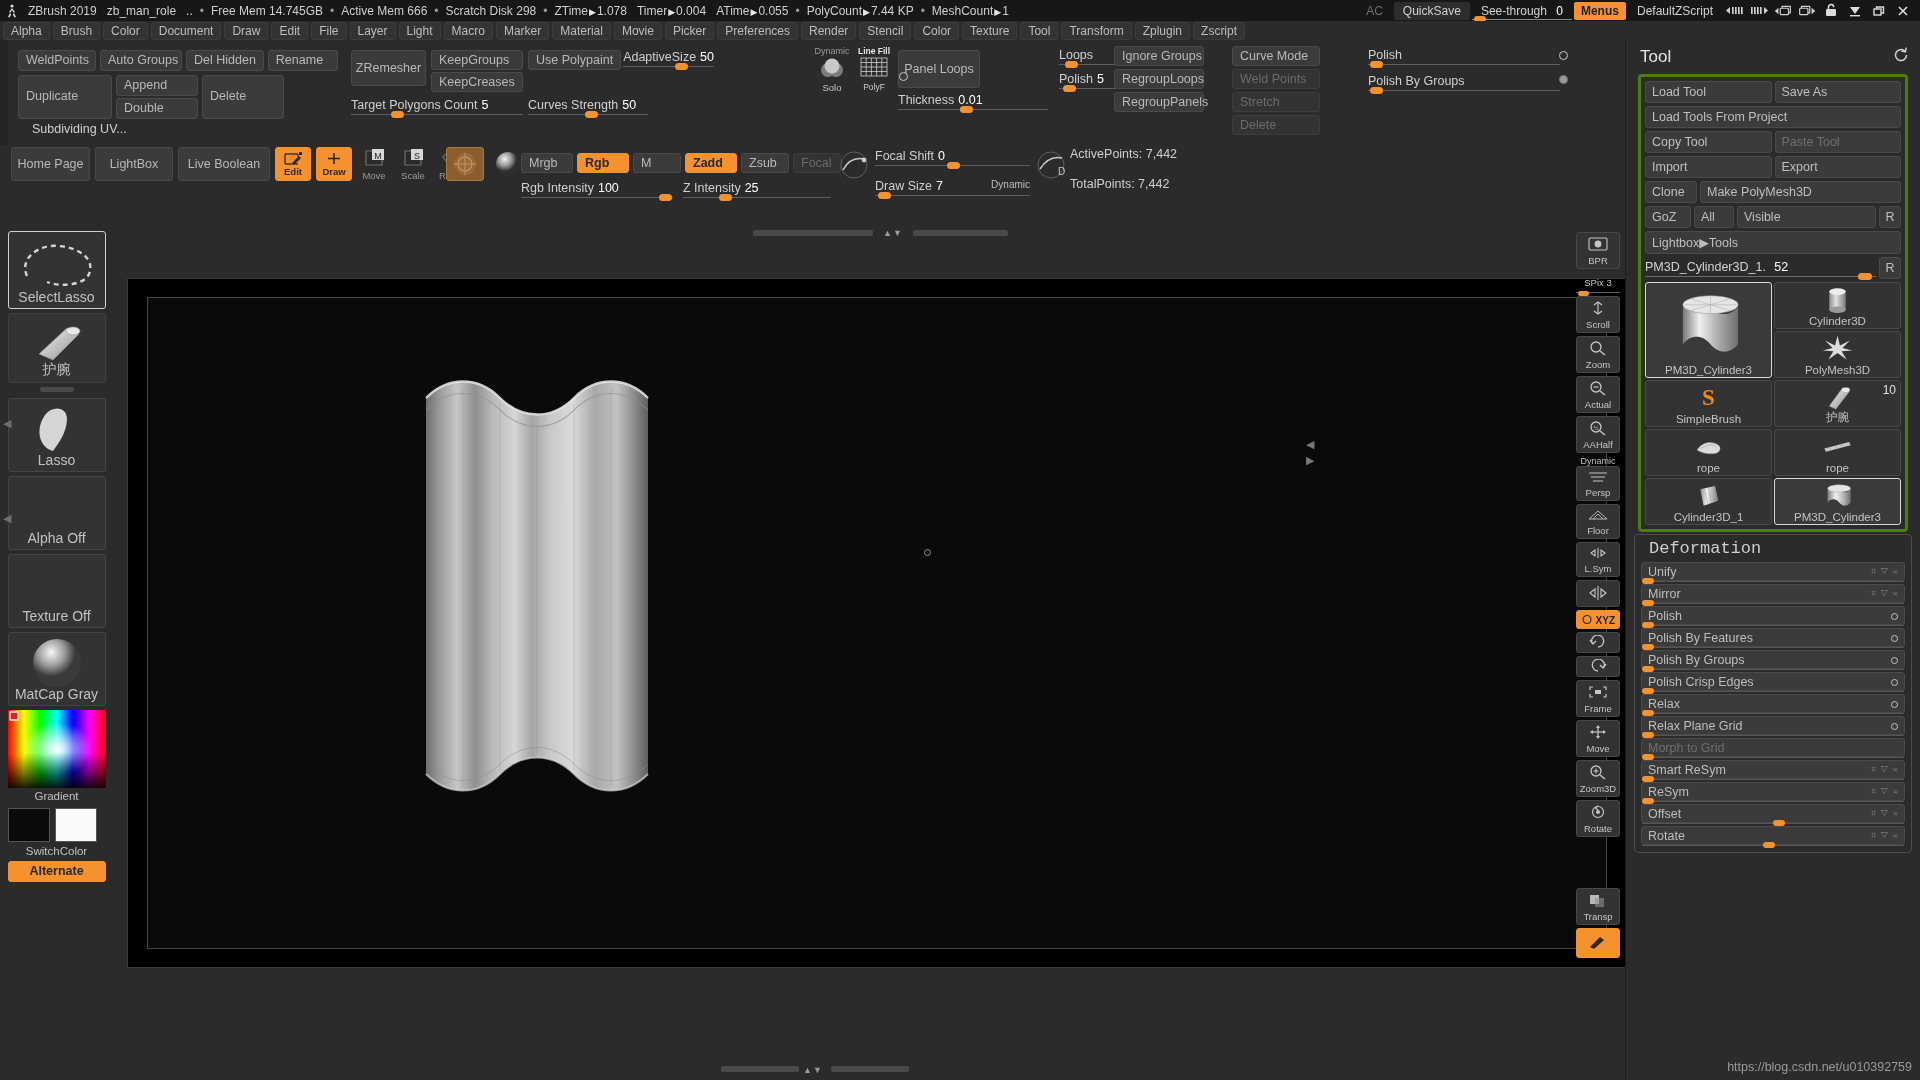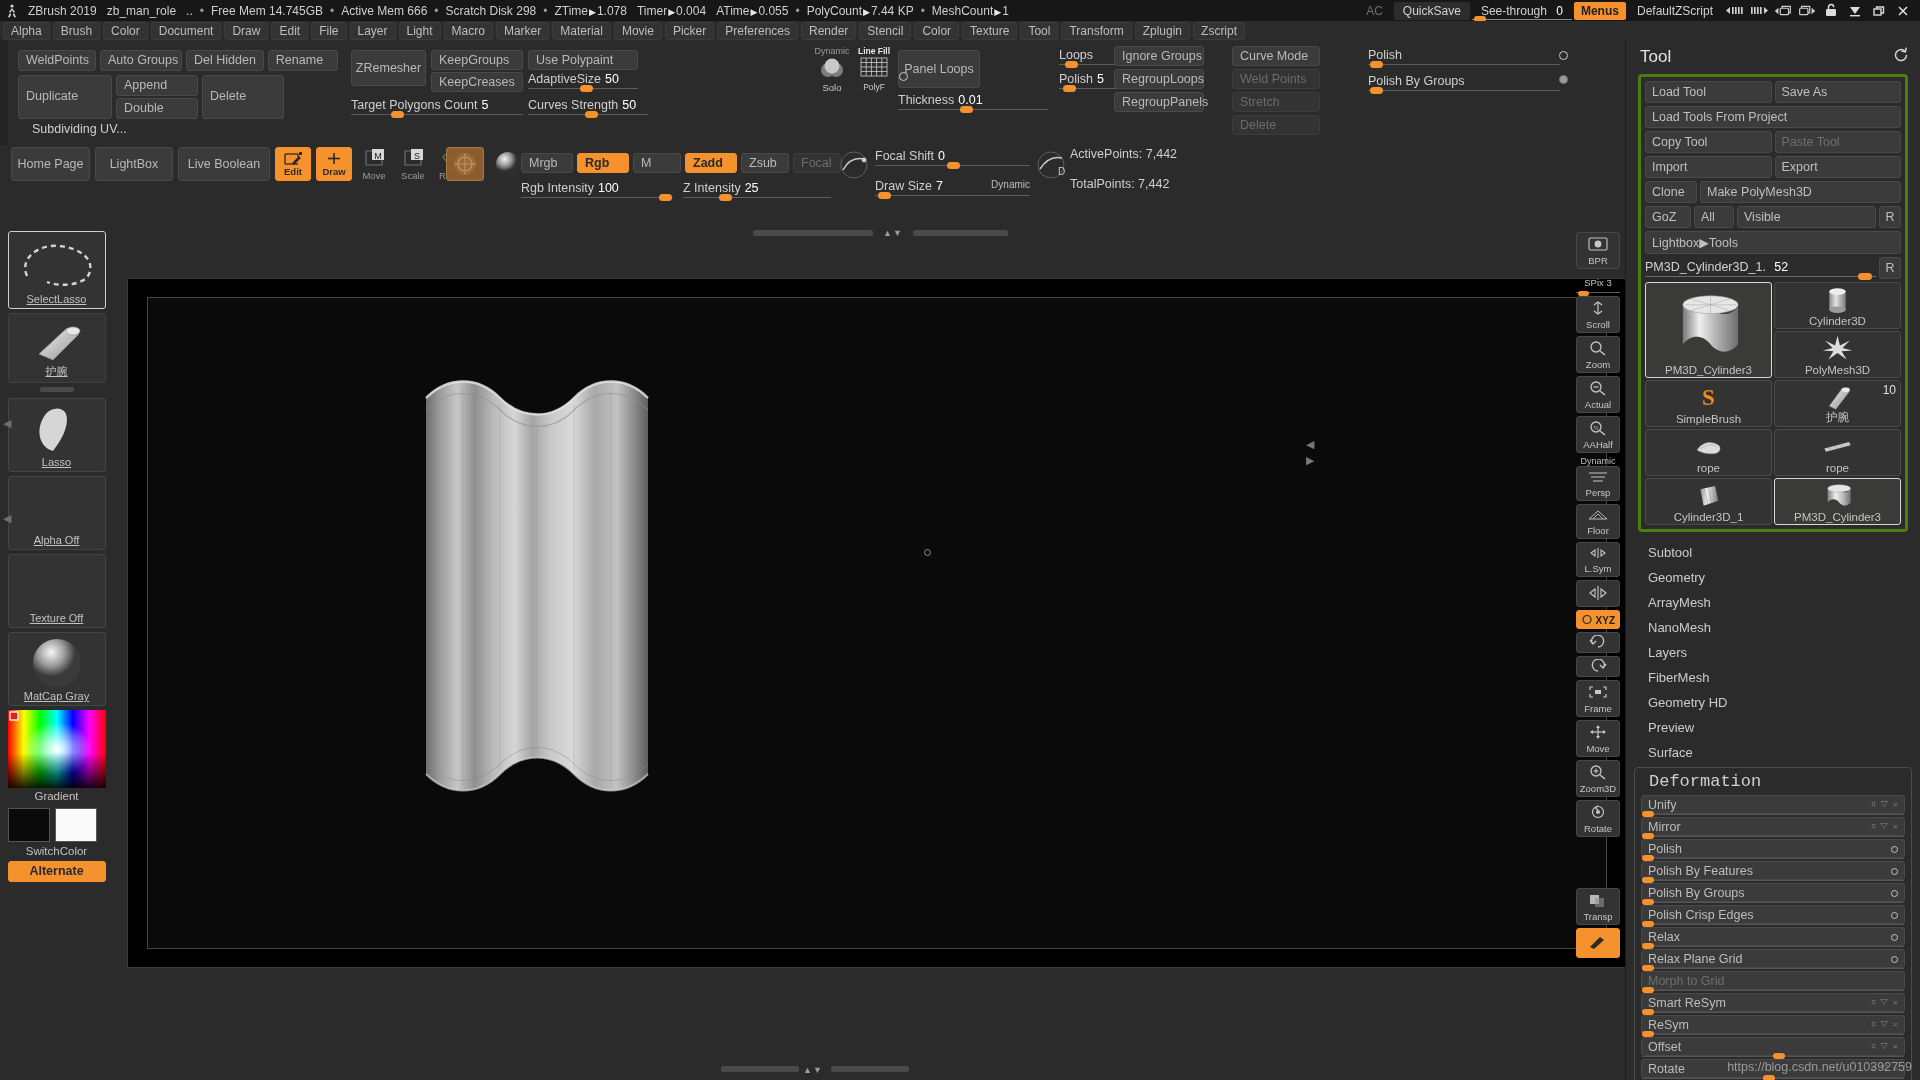--- a/index.html
+++ b/index.html
@@ -91,21 +91,21 @@
   .group { position: absolute; }
 
   
   #leftbar { position:absolute; top:222px; left:0; width:113px; bottom:0; background:#2b2b2b; }
   .lb-cell {
     position: relative; width: 98px; margin: 0 auto 4px auto;
     background: #333; border: 1px solid #454545; border-radius: 3px;
     height: 94px;
     display:flex; flex-direction: column; align-items:center; justify-content:flex-end;
   }
-  .lb-cell .cap { font-size: 11px; color: #c2c2c2; padding-bottom: 3px; text-decoration: underline; }
+  .lb-cell .cap { font-size: 14px; color: #c2c2c2; padding-bottom: 3px; }
   .lb-thumb { position:absolute; top:4px; left:0; right:0; bottom:18px; }
 
   
   #canvas-area {
     position:absolute; left:113px; top:222px; right:295px; bottom:0;
     background:#2b2b2b;
   }
   #doc {
     position:absolute; left:14px; top:56px; width:1500px; height:690px;
     background:#000;
@@ -346,21 +346,21 @@
       </div>
     </div>
 
     <div class="group" style="left:343px; top:10px; width:300px;">
       <div style="display:flex; gap:5px;">
         <div class="btn center" style="width:75px; height:36px">ZRemesher</div>
         <div style="display:flex; flex-direction:column; gap:2px; width:92px;">
           <div class="btn" style="height:20px">KeepGroups</div>
           <div class="btn" style="height:20px">KeepCreases</div>
         </div>
-        <div style="display:flex; flex-direction:column; gap:2px; width:110px;">
+        <div style="display:flex; flex-direction:row; gap:2px; width:110px;">
           <div class="btn" style="height:20px">Use Polypaint</div>
           <div class="slider" style="width:110px">
             <span>AdaptiveSize</span>
             <span class="val">50</span>
             <span class="track"></span>
               <span class="knob" style="left:52px"></span>
           </div>
         </div>
       </div>
       <div style="display:flex; gap:5px; margin-top:6px;">
@@ -1124,31 +1124,20 @@
                 </defs>
               <path d="M18 10 C22 5,28 5,32 10 C36 15,42 15,46 10 L46 26 C42 31,36 31,32 26 C28 21,22 21,18 26 Z" fill="url(#t5)"></path>
               <ellipse cx="32" cy="9" rx="14" ry="4.5" fill="#e6e6e6" stroke="#9a9a9a" stroke-width="0.5"></ellipse>
             </svg>
           </div>
           <div class="tcap">PM3D_Cylinder3</div>
         </div>
       </div>
     </div>
 
-    <div class="sublist">
-      <div class="s-item">Subtool</div>
-      <div class="s-item">Geometry</div>
-      <div class="s-item">ArrayMesh</div>
-      <div class="s-item">NanoMesh</div>
-      <div class="s-item">Layers</div>
-      <div class="s-item">FiberMesh</div>
-      <div class="s-item">Geometry HD</div>
-      <div class="s-item">Preview</div>
-      <div class="s-item">Surface</div>
-    </div>
 
     <div class="def-box">
       <div class="def-title">Deformation</div>
 
       <div class="def-row">
         <span class="lbl">Unify</span>
         <span class="gizmo">⌗ ▽ ≍</span>
         <span class="dtrack"></span>
           <span class="dknob" style="left:0"></span>
       </div>

